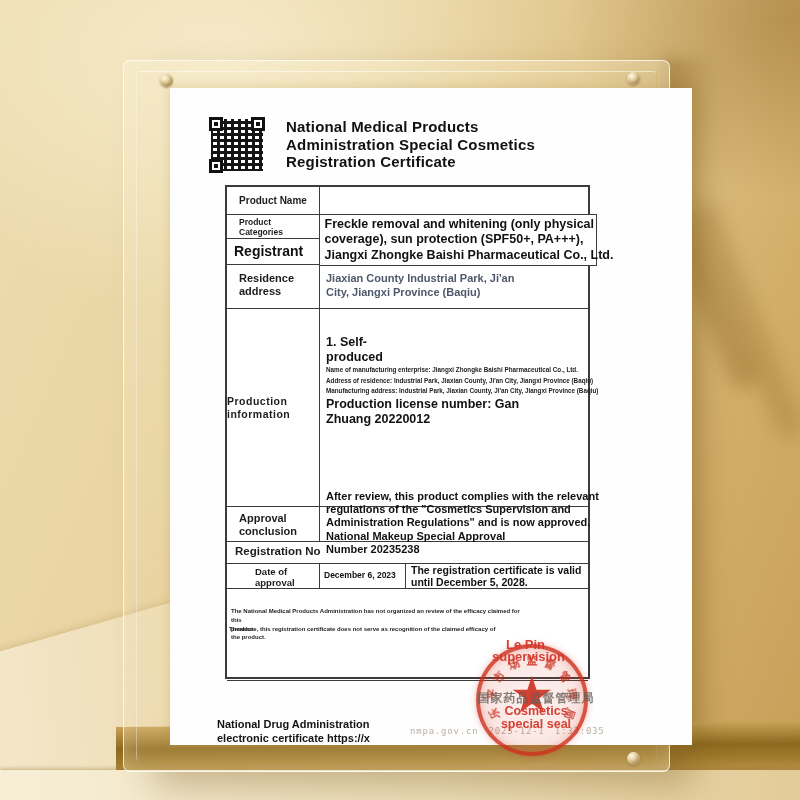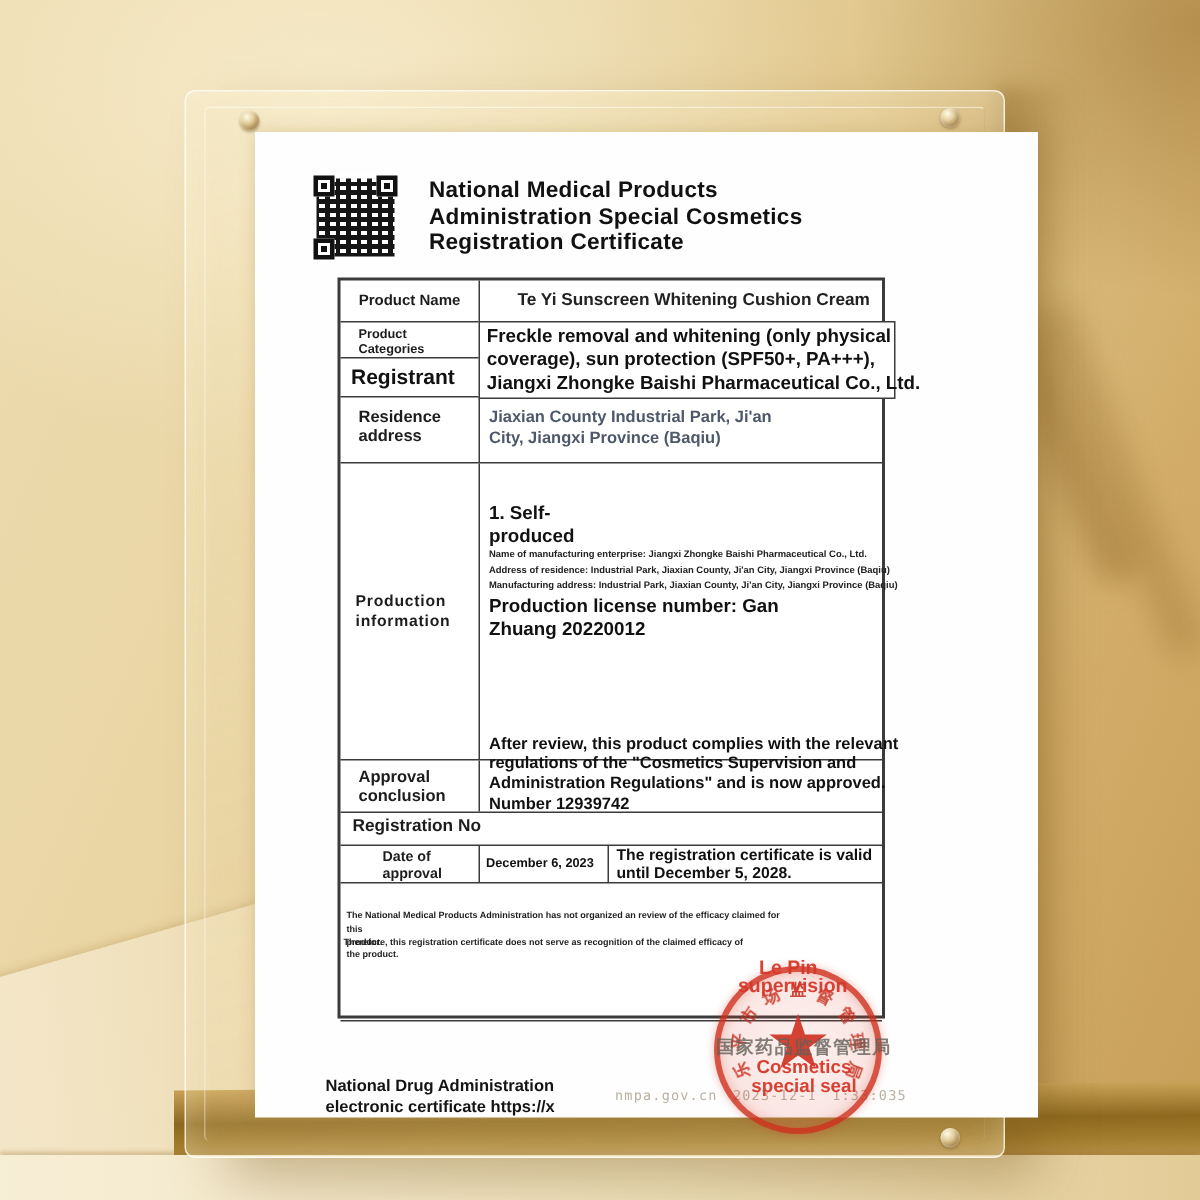--- a/index.html
+++ b/index.html
@@ -49,21 +49,21 @@
   .lbl{font-weight:700;color:#1d1d1d;}
   .c-center{display:flex;align-items:center;justify-content:center;text-align:center;}
   
   .r1 .lbl{font-size:10px;}
   .r1 .val{font-weight:700;font-size:11.5px;color:#222;padding:7px 6px;}
   .lc2a{height:24px;border-bottom:1.5px solid #3b3b3b;box-sizing:border-box;padding:3px 0 0 12px;font-weight:700;font-size:8.5px;line-height:9.5px;color:#1d1d1d;}
   .lc2b{height:24.5px;display:flex;align-items:center;padding-left:7px;font-weight:700;font-size:14px;color:#111;}
   .cat-box{position:absolute;left:-1.5px;top:-1.5px;right:-9px;bottom:-1.5px;border:1.5px solid #3b3b3b;background:#fff;padding:2px 0 0 5px;font-weight:700;font-size:12.5px;line-height:15.5px;color:#111;white-space:nowrap;}
   .r3 .lbl{font-size:11px;line-height:13px;padding:7px 0 0 12px;}
   .r3 .val{font-weight:700;font-size:11px;line-height:14px;color:#4e586a;padding:6px 0 0 6px;}
-  .r4 .lbl{font-size:10.5px;line-height:13px;letter-spacing:.5px;padding-left:10px;display:flex;flex-direction:column;justify-content:center;height:100%;box-sizing:border-box;}
+  .r4 .lbl{font-size:10.5px;line-height:13px;letter-spacing:.5px;display:flex;flex-direction:column;justify-content:center;height:100%;box-sizing:border-box;}
   .prod-block{position:absolute;left:6px;top:26px;width:330px;}
   .pb1{font-weight:700;font-size:12.5px;line-height:15px;color:#111;}
   .pbs{font-weight:700;font-size:6.3px;line-height:10.5px;color:#222;white-space:nowrap;overflow:visible;}
   .pb2{font-weight:700;font-size:12.5px;line-height:15px;color:#111;}
   .r5 .lbl{font-size:11px;line-height:13px;padding:5px 0 0 12px;}
   .appr-block{position:absolute;left:99px;top:303px;width:270px;font-weight:700;font-size:11px;line-height:13.2px;color:#111;z-index:3;white-space:nowrap;}
   .r6 .lbl{font-size:11.5px;line-height:19px;padding-left:8px;white-space:nowrap;overflow:visible;z-index:2;}
   .r7 .lbl{font-size:9.5px;line-height:11px;padding:2px 0 0 28px;}
   .mc{width:86px;flex:none;border-right:1.5px solid #3b3b3b;box-sizing:border-box;font-weight:700;font-size:8.5px;color:#111;padding:6px 0 0 4px;}
   .validity{font-weight:700;font-size:10.5px;line-height:11.5px;color:#111;padding:1px 0 0 5px;white-space:nowrap;}
@@ -112,23 +112,20 @@
   <div class="abs title">
     <div>National Medical Products</div>
     <div>Administration Special Cosmetics</div>
     <div>Registration Certificate</div>
   </div>
 
   <div class="abs table">
 
     <div class="trow r1" style="height:28px;gap:19px;">
       <div class="lc c-center lbl">Product Name</div>
-      <div class="rc">
-          <div class="val">Te Yi Sunscreen Whitening Cushion Cream</div>
-        </div>
     </div>
 
     <div class="trow r2" style="height:50px;">
       <div class="lc" style="border-right:none;">
         <div class="lc2a">
           <div>Product</div>
           <div>Categories</div>
         </div>
         <div class="lc2b">Registrant</div>
       </div>
@@ -216,21 +213,22 @@
           <div class="note-inline"><span>product.</span><span class="ovl">Therefore, this registration certificate does not serve as recognition of the claimed efficacy of</span></div>
           <div>the product.</div>
         </div>
       </div>
     </div>
 
     <div class="appr-block">
       <div>After review, this product complies with the relevant</div>
       <div>regulations of the "Cosmetics Supervision and</div>
       <div>Administration Regulations" and is now approved.</div>
-      <div>Number 12939742</div>
+      <div>National Makeup Special Approval</div>
+      <div>Number 20235238</div>
     </div>
   </div>
 
   <div class="abs foot">
     <div>National Drug Administration</div>
     <div>electronic certificate https://x</div>
   </div>
   <div class="abs stamp-time">nmpa.gov.cn  2023-12-1  1:33:035</div>
 
   <div class="abs seal">

